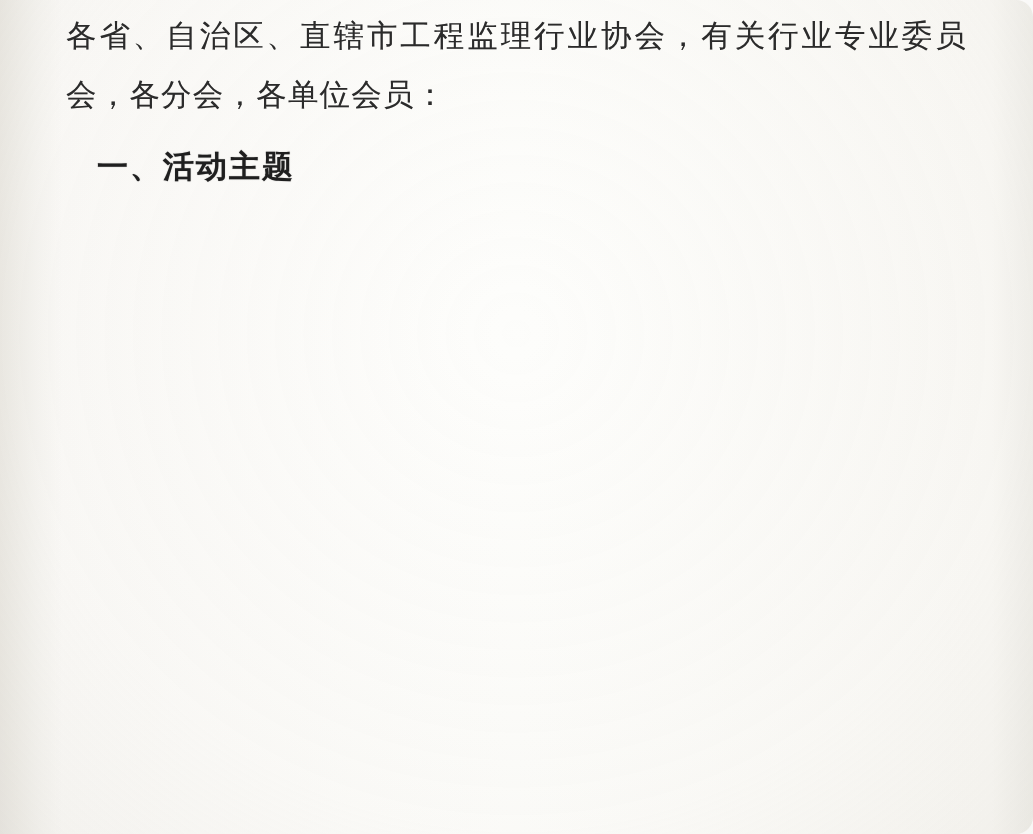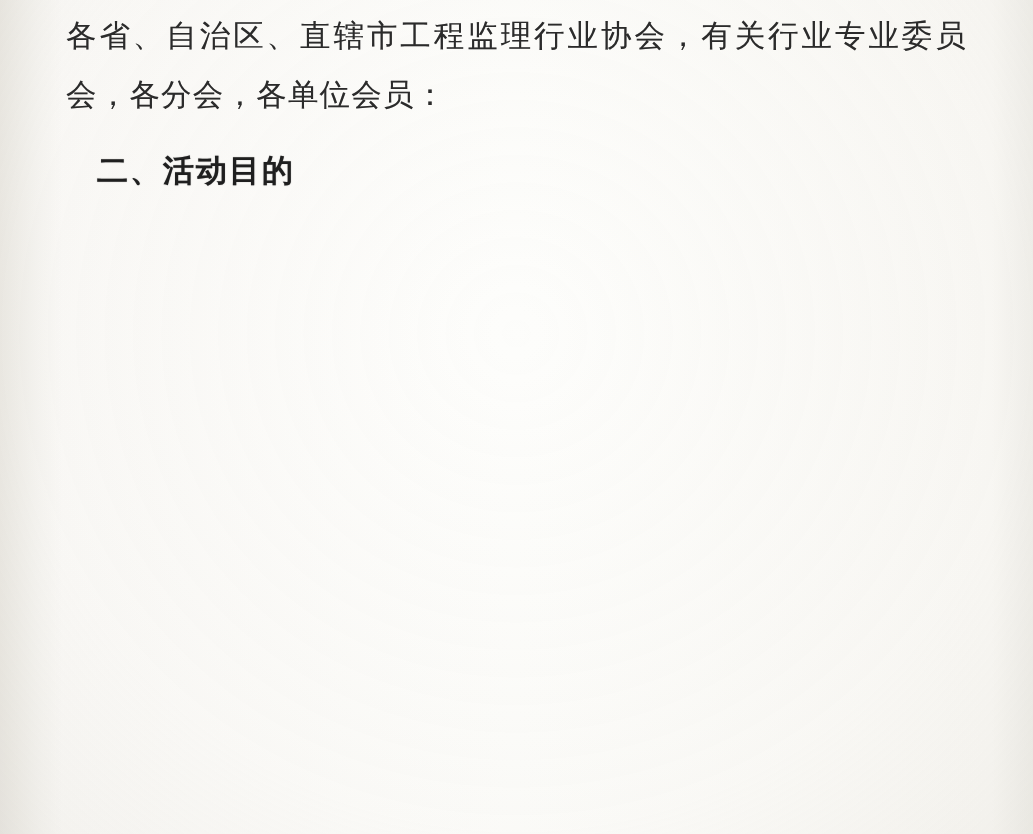--- a/index.html
+++ b/index.html
@@ -14,20 +14,21 @@
     font-family: "DejaVu Serif", "Liberation Serif", serif;
   }
   
   .page {
     position: relative;
     width: 1033px;
     height: 834px;
     box-sizing: border-box;
     background:
       linear-gradient(90deg, #f3f2ee 0%, #fbfaf8 4%, #fdfdfb 50%, #faf9f6 96%, #f1f0ec 100%);
+    border-radius: 17px;
   }
   .page::after {
     content: "";
     position: absolute;
     inset: 0;
     pointer-events: none;
     background:
       radial-gradient(ellipse at 50% 40%, rgba(255,255,255,0.25) 0%, rgba(240,238,233,0.18) 70%, rgba(228,226,220,0.30) 100%);
     mix-blend-mode: multiply;
   }
@@ -82,21 +83,21 @@
 
   <div class="content">
 
     <p class="para">各省、自治区、直辖市工程监理行业协会，有关行业专业委员会，各分会，各单位会员：</p>
 
     <div class="block-gap-sm"></div>
 
 
     <div class="block-gap"></div>
 
+    <h2 class="heading">一、活动主题</h2>
 
 
     <div class="block-gap-sm"></div>
 
-    <h2 class="heading">二、活动目的</h2>
 
 
   </div>
 </div>
 
 </body></html>

